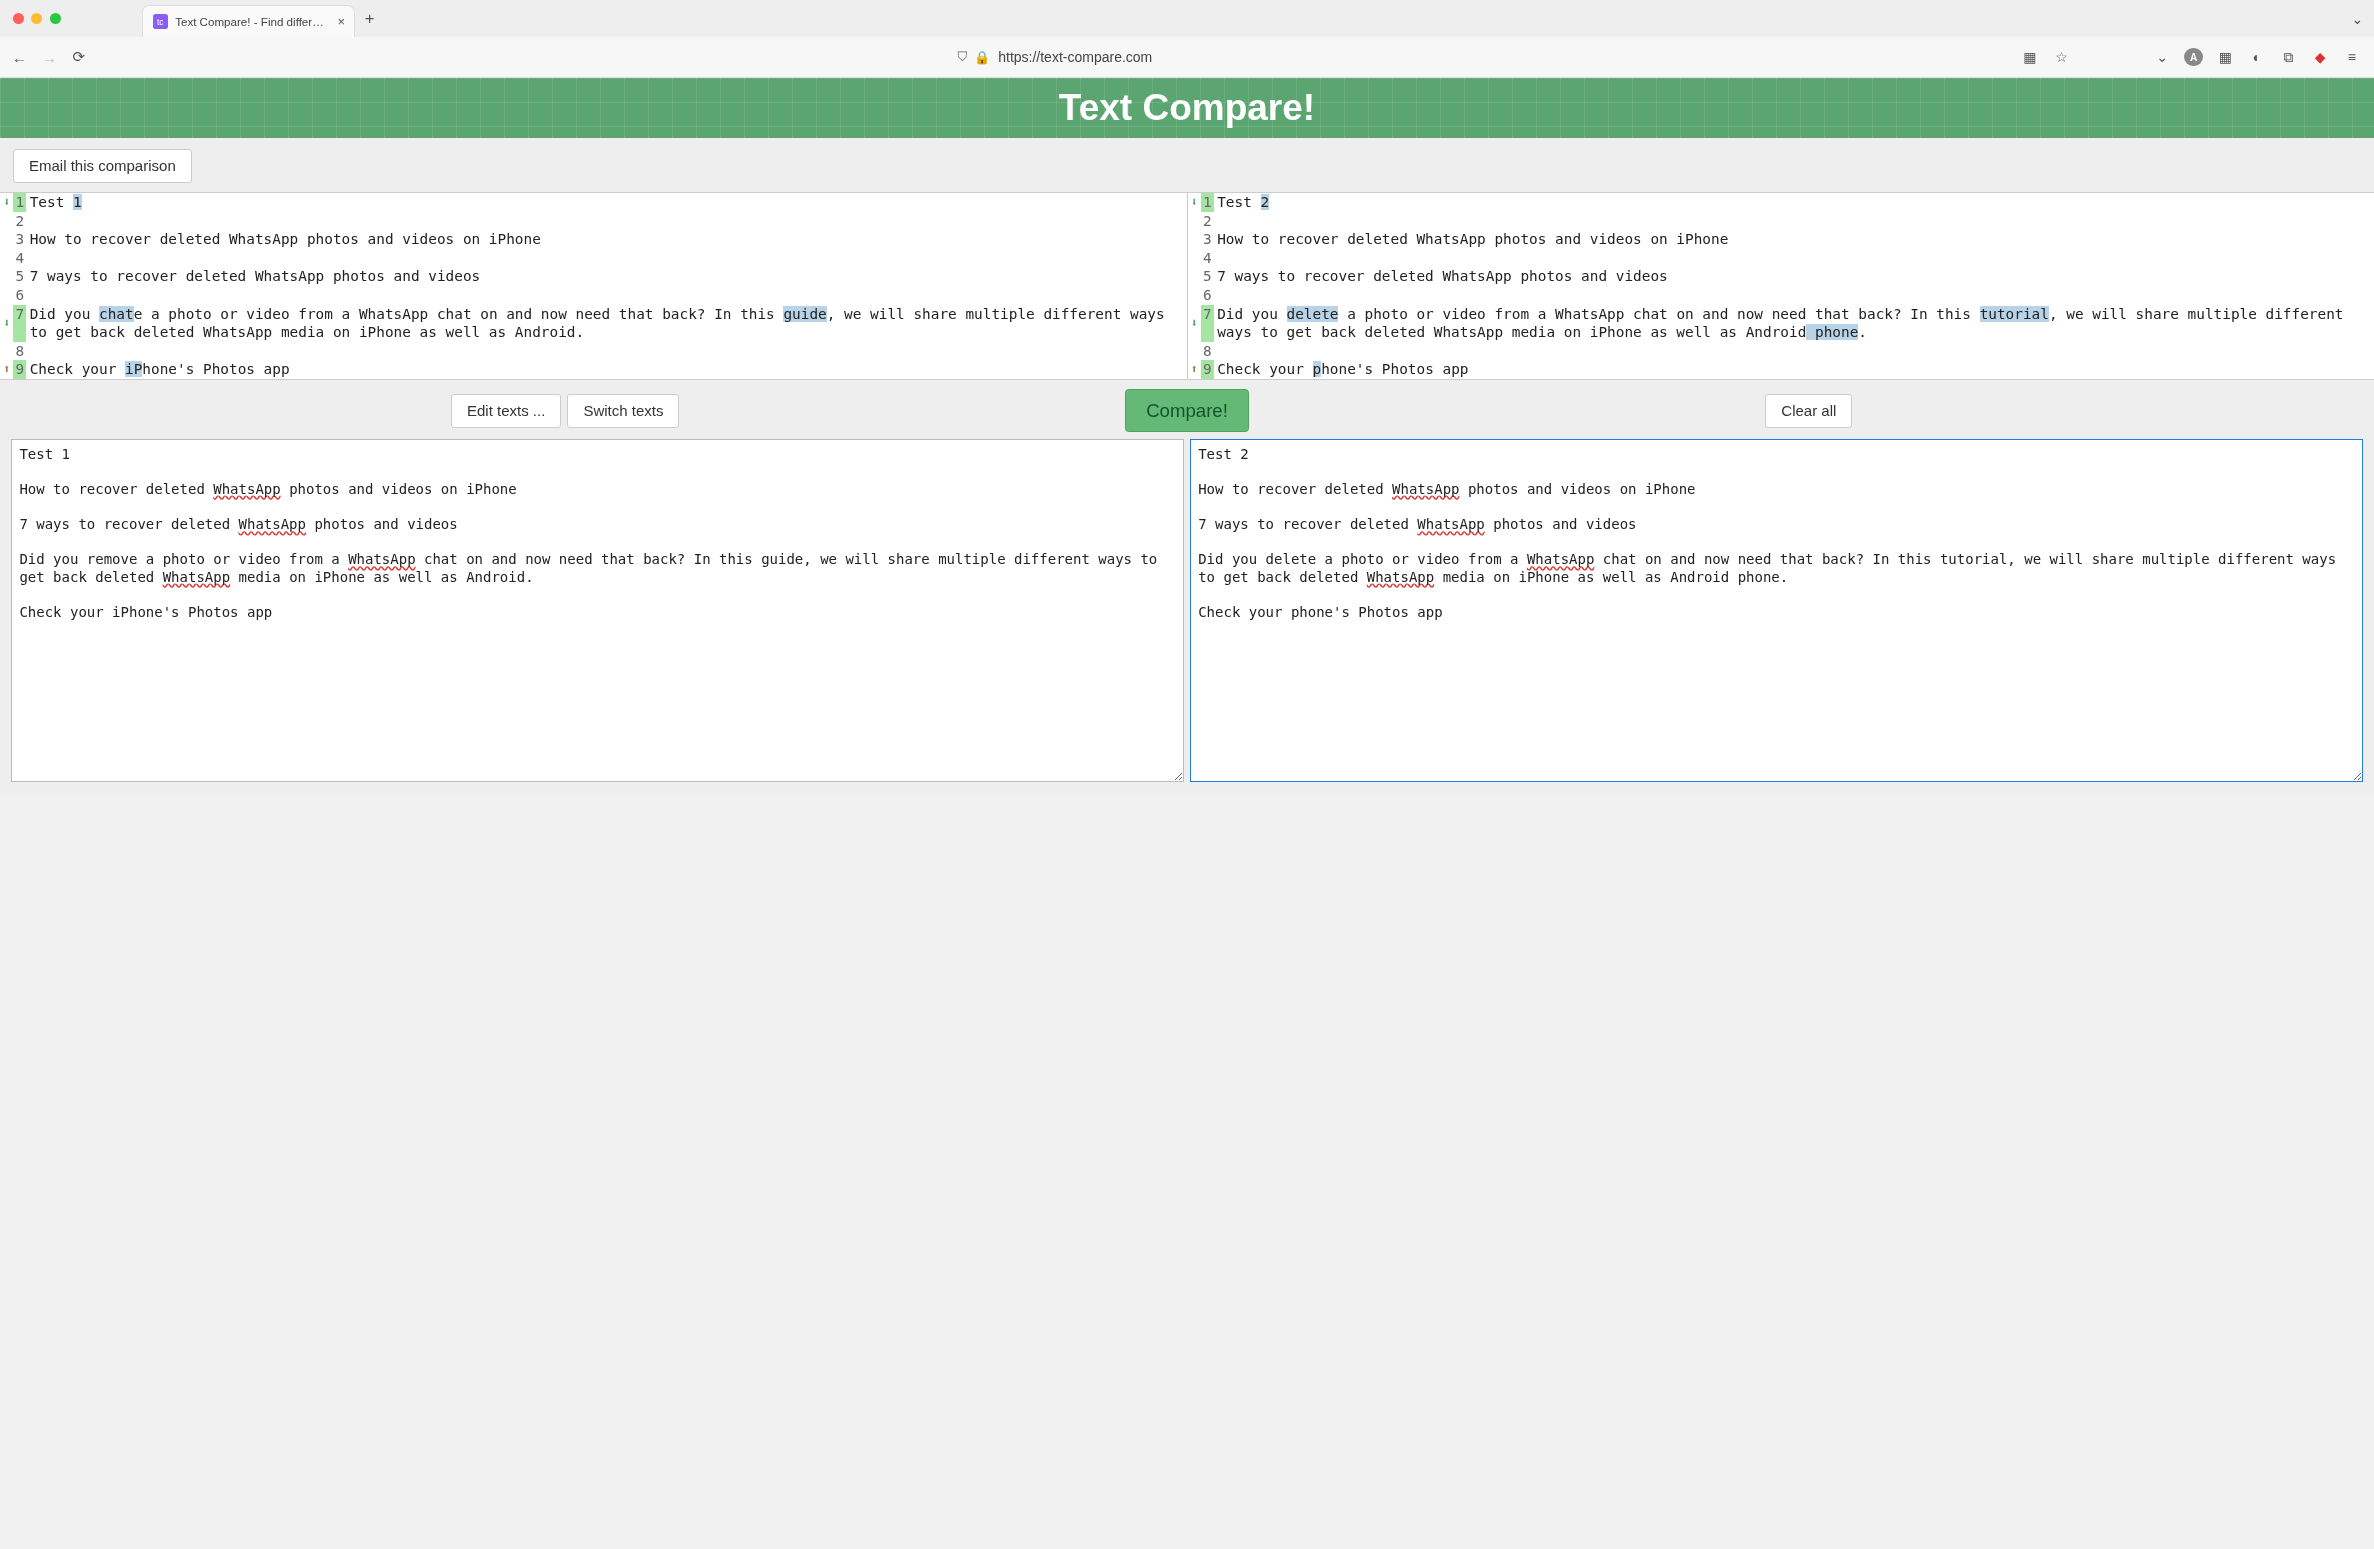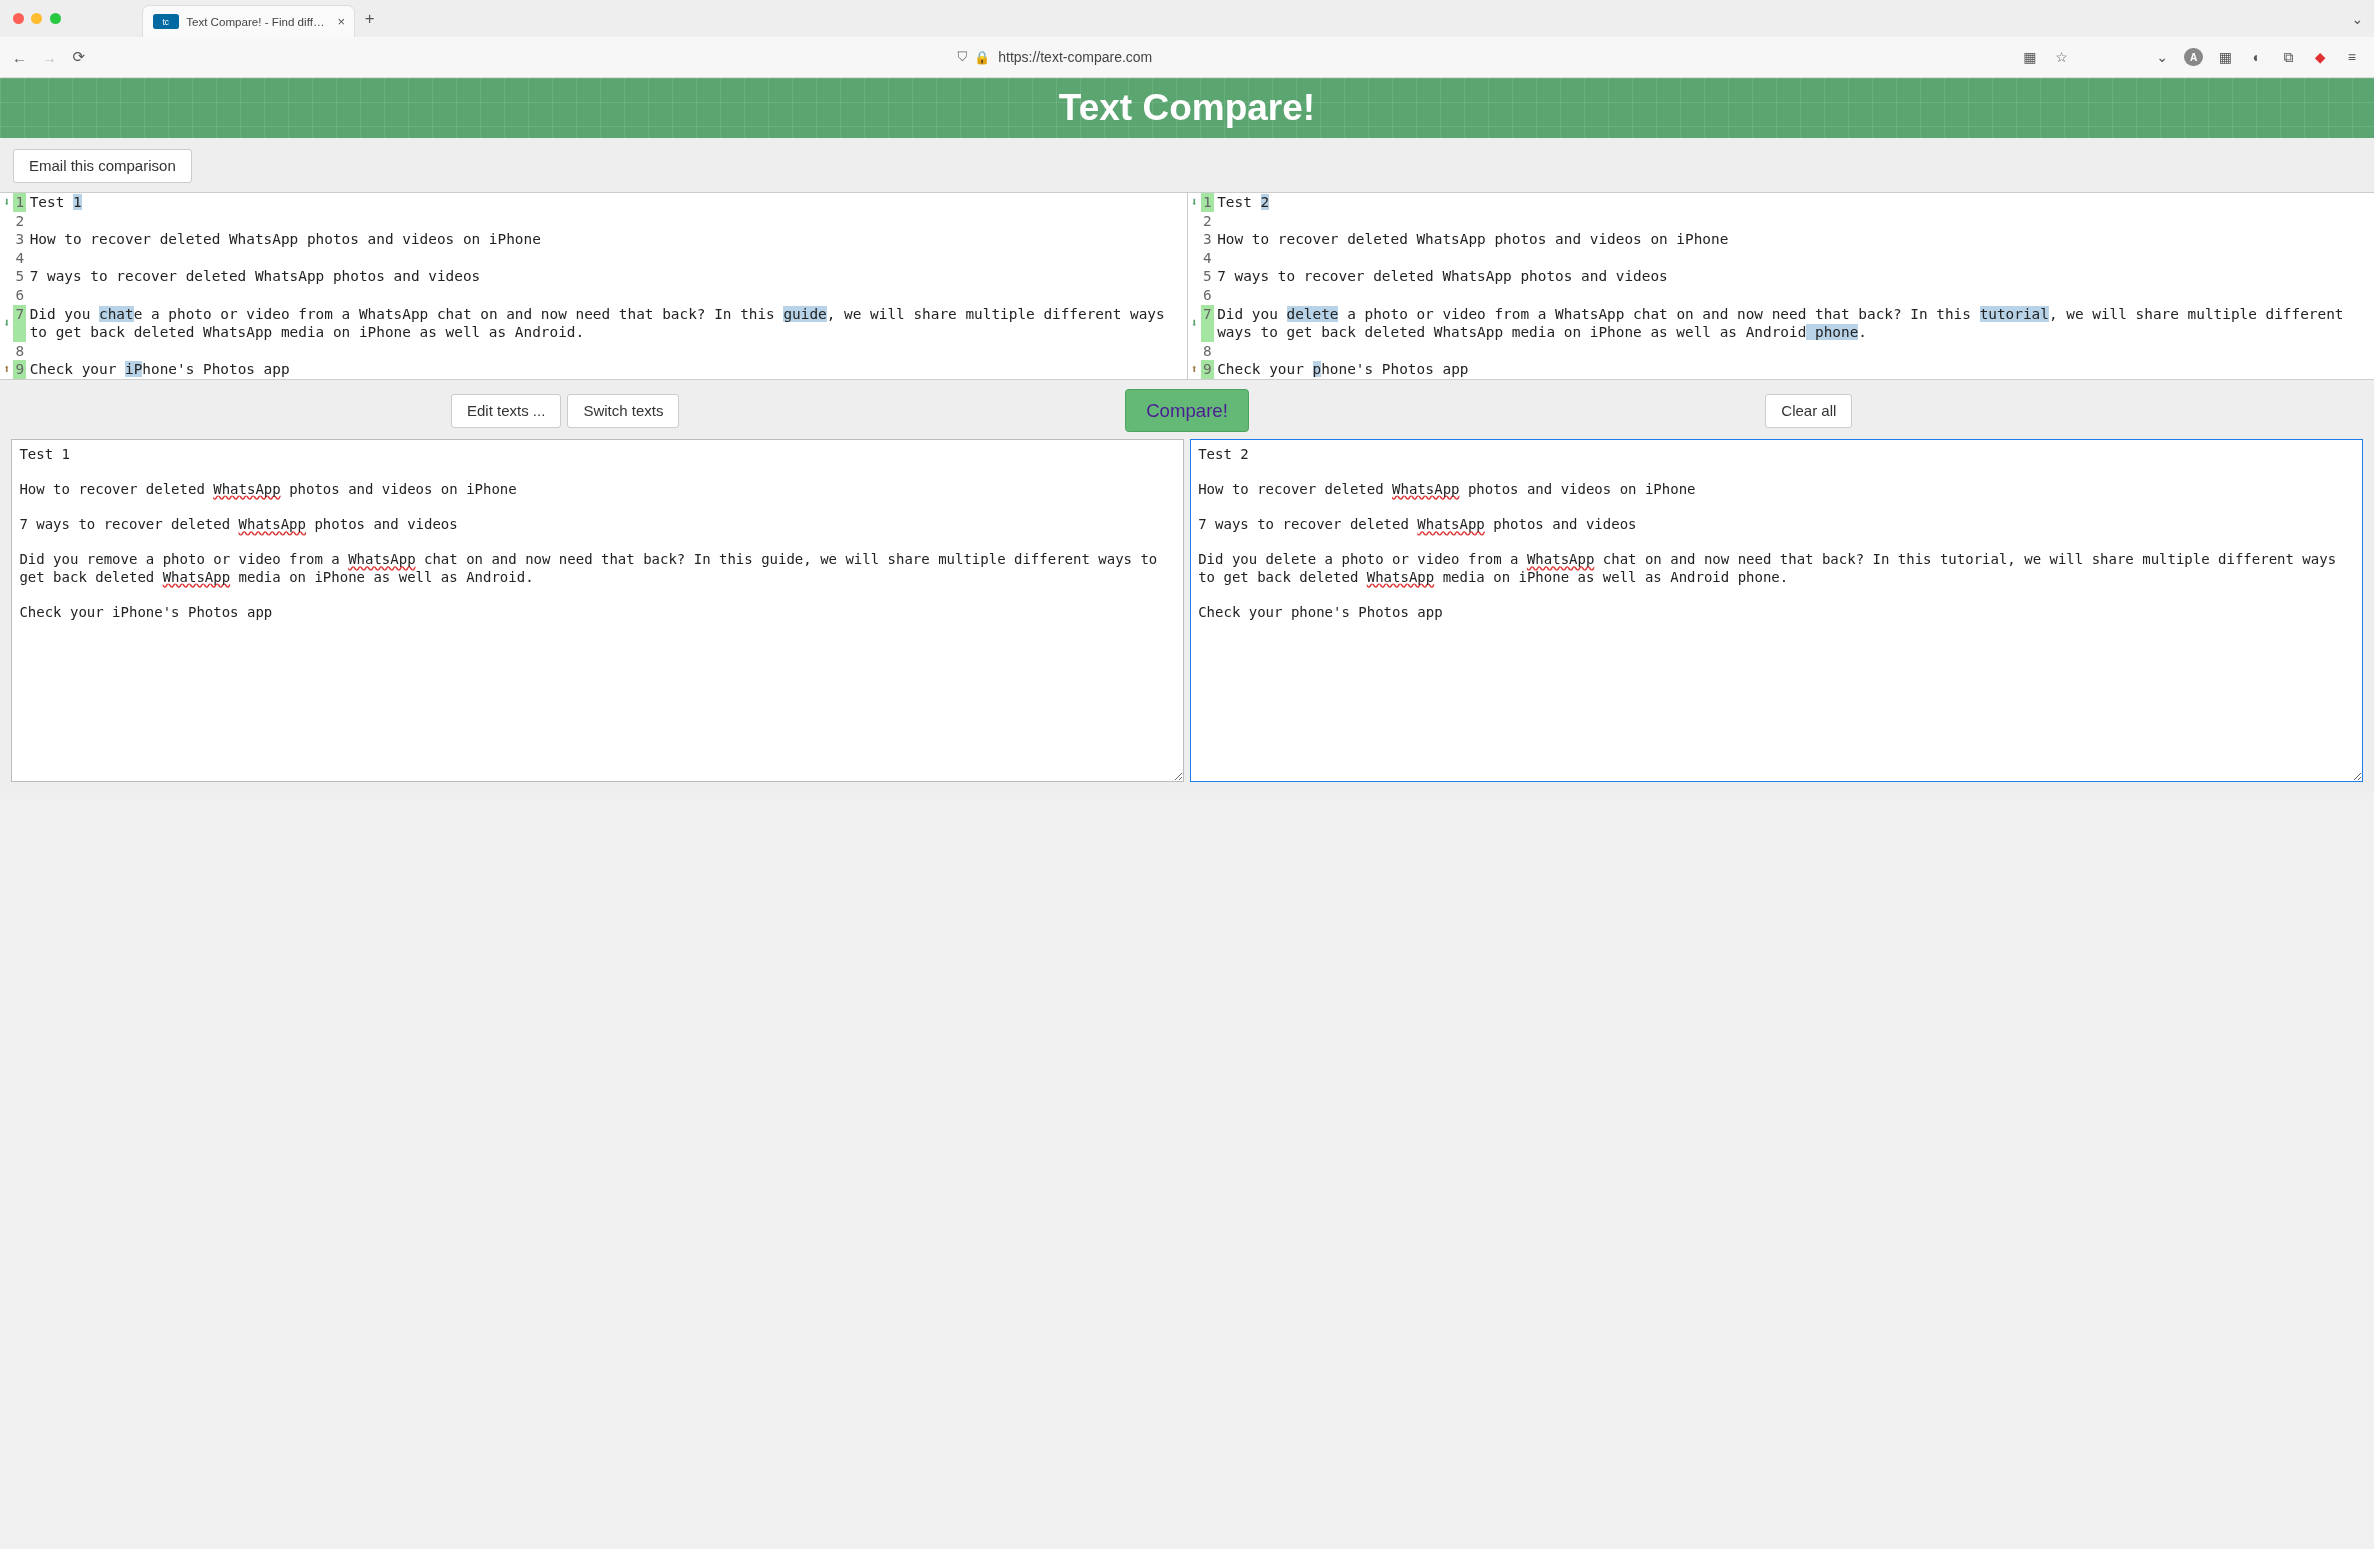--- a/index.html
+++ b/index.html
@@ -35,21 +35,21 @@
     border-radius: 7.4px 7.4px 0 0;
     padding: 5.6px 9.3px;
     height: 32px;
     min-width: 204px;
     max-width: 213px;
     margin-top: 5.6px;
     font-size: 11.6px;
     color: #444;
   }
   .tab .favicon {
-    width: 26px; height: 15px; background: #0369a1;
+    width: 15px; height: 15px; background: #8b5cf6;
     border-radius: 2.8px;
     display: flex; align-items: center; justify-content: center;
     color: #fff; font-size: 8.3px; font-weight: 400;
   }
   .tab .tab-title { flex: 1; white-space: nowrap; overflow: hidden; text-overflow: ellipsis; }
   .tab .tab-close { font-size: 13px; color: #555; }
   .new-tab { margin-left: 9.3px; font-size: 16.7px; color: #555; }
   .toolbar {
     height: 41px;
     display: flex;
@@ -142,21 +142,21 @@
     align-items: center;
     padding: 9.3px 13px 7.4px;
     gap: 7.4px;
   }
   .mid-left { flex: 1; display: flex; justify-content: center; gap: 6px; }
   .mid-center { flex: 0 0 auto; }
   .mid-right { flex: 1; display: flex; justify-content: center; }
   .btn-compare {
     background: #64b977;
     border: 0.9px solid #4ca35e;
-    color: #4c1d95;
+    color: #14532d;
     font-size: 18.6px;
     padding: 9.3px 20.4px;
     border-radius: 3.7px;
     cursor: pointer;
   }
 
   
   .ta-wrap { display: flex; gap: 5.6px; padding: 0 11px 11px; }
   .ta {
     flex: 1;

